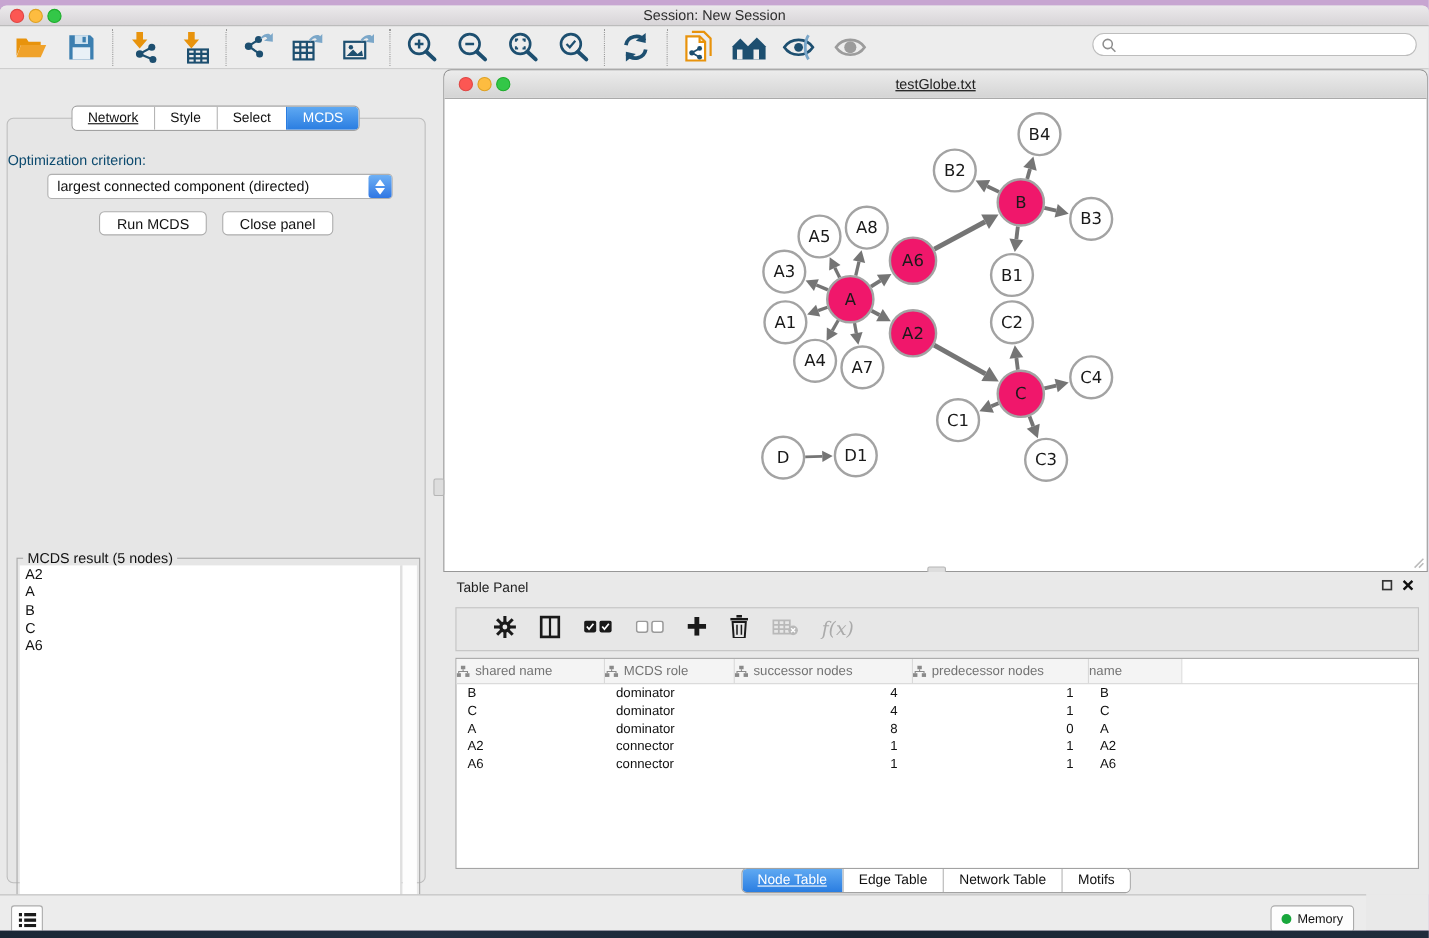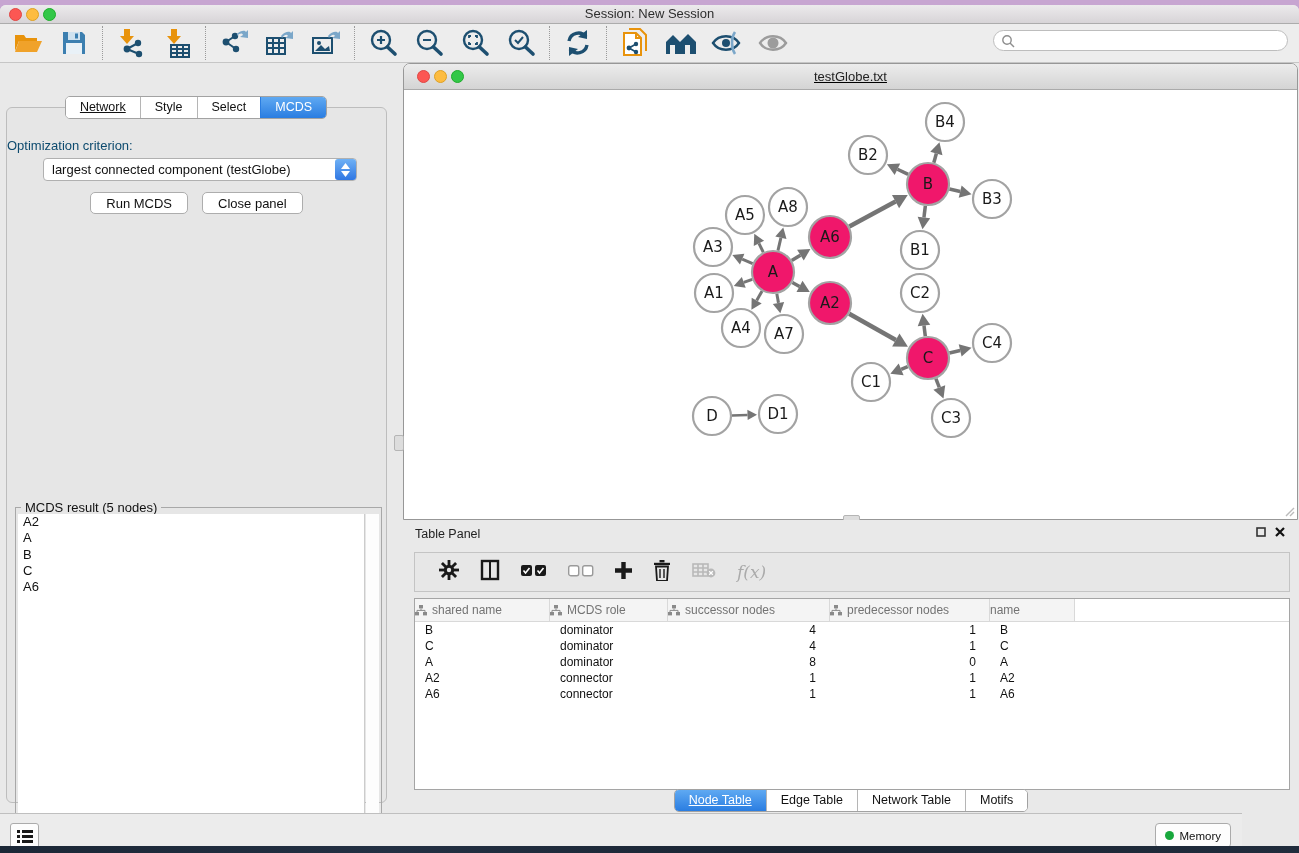--- a/index.html
+++ b/index.html
@@ -45,21 +45,21 @@
   #netwin{position:absolute;left:403px;top:58px;width:895px;height:457px;background:#fff;border:1px solid #979797;border-radius:7px 7px 0 0;box-sizing:border-box;}
   #nettitle{position:absolute;left:0;top:0;width:100%;height:25px;background:linear-gradient(#ececec,#d4d4d4);border-bottom:1px solid #aaa;border-radius:6px 6px 0 0;text-decoration:underline;}
   #nettitle .title{width:100%;text-align:center;font-size:13px;color:#222;line-height:25px;}
   #netsvg{position:absolute;left:0;top:25px;}
   .graph-label{font-family:"DejaVu Sans",sans-serif;font-size:15px;fill:#1a1a1a;}
   #netgrip{position:absolute;right:2px;bottom:2px;}
   
   .handle{position:absolute;background:#ddd;border:1px solid #b5b5b5;border-radius:2px;}
   
   #tablepanel{position:absolute;left:403px;top:515px;width:896px;height:293px;background:#e9e9e9;}
-  #tp-toolbar{position:absolute;left:11px;top:32px;width:876px;height:40px;background:#e7e7e7;border:1px solid #c4c4c4;box-sizing:border-box;display:flex;align-items:center;gap:21px;padding-left:24px;}
+  #tp-toolbar{position:absolute;left:11px;top:32px;width:876px;height:40px;background:#e7e7e7;border:1px solid #c4c4c4;box-sizing:border-box;display:flex;align-items:center;gap:21px;padding-left:34px;}
   #datatable{position:absolute;left:11px;top:78px;width:876px;height:192px;background:#fff;border:1px solid #a5a5a5;box-sizing:border-box;overflow:hidden;}
   .trow{display:grid;grid-template-columns:135px 118px 162px 160px 85px 1fr;}
   #thead{background:#f4f4f4;border-bottom:1px solid #d9d9d9;height:22px;}
   #thead .th{display:flex;align-items:center;gap:5px;font-size:12px;color:#737373;border-right:1px solid #d9d9d9;height:22px;}
   #thead .th.noborder{border-right:none;background:#fff;}
   #tbody .trow{height:16px;}
   #tbody .td{font-size:12px;color:#111;line-height:16px;padding:0 10px;white-space:nowrap;}
   #tbody .td.num{text-align:right;padding-right:14px;}
   #tp-tabs{position:absolute;left:0;top:269px;width:100%;display:flex;justify-content:center;}
   .fx{font-family:"DejaVu Serif",serif;font-style:italic;font-size:17px;color:#aaa;}
@@ -242,21 +242,21 @@
         <div class="seg" id="cp-seg">
             <div class="segitem">Network</div>
             <div class="segitem">Style</div>
             <div class="segitem">Select</div>
             <div class="segitem active">MCDS</div>
           </div>
       </div>
       <div id="cp-content">
         <div id="opt-label">Optimization criterion:</div>
         <div id="dropdown">
-          <span class="ddtext">largest connected component (testGlobe)</span>
+          <span class="ddtext">largest connected component (directed)</span>
           <span class="stepper">
             <svg width="9" height="6" viewBox="0 0 9 6">
                 <path d="M4.5 0 L9 6 L0 6 Z" fill="#fff"></path>
               </svg>
             <svg width="9" height="6" viewBox="0 0 9 6">
                 <path d="M4.5 6 L9 0 L0 0 Z" fill="#fff"></path>
               </svg>
           </span>
         </div>
         <div class="cpbtnrow">

